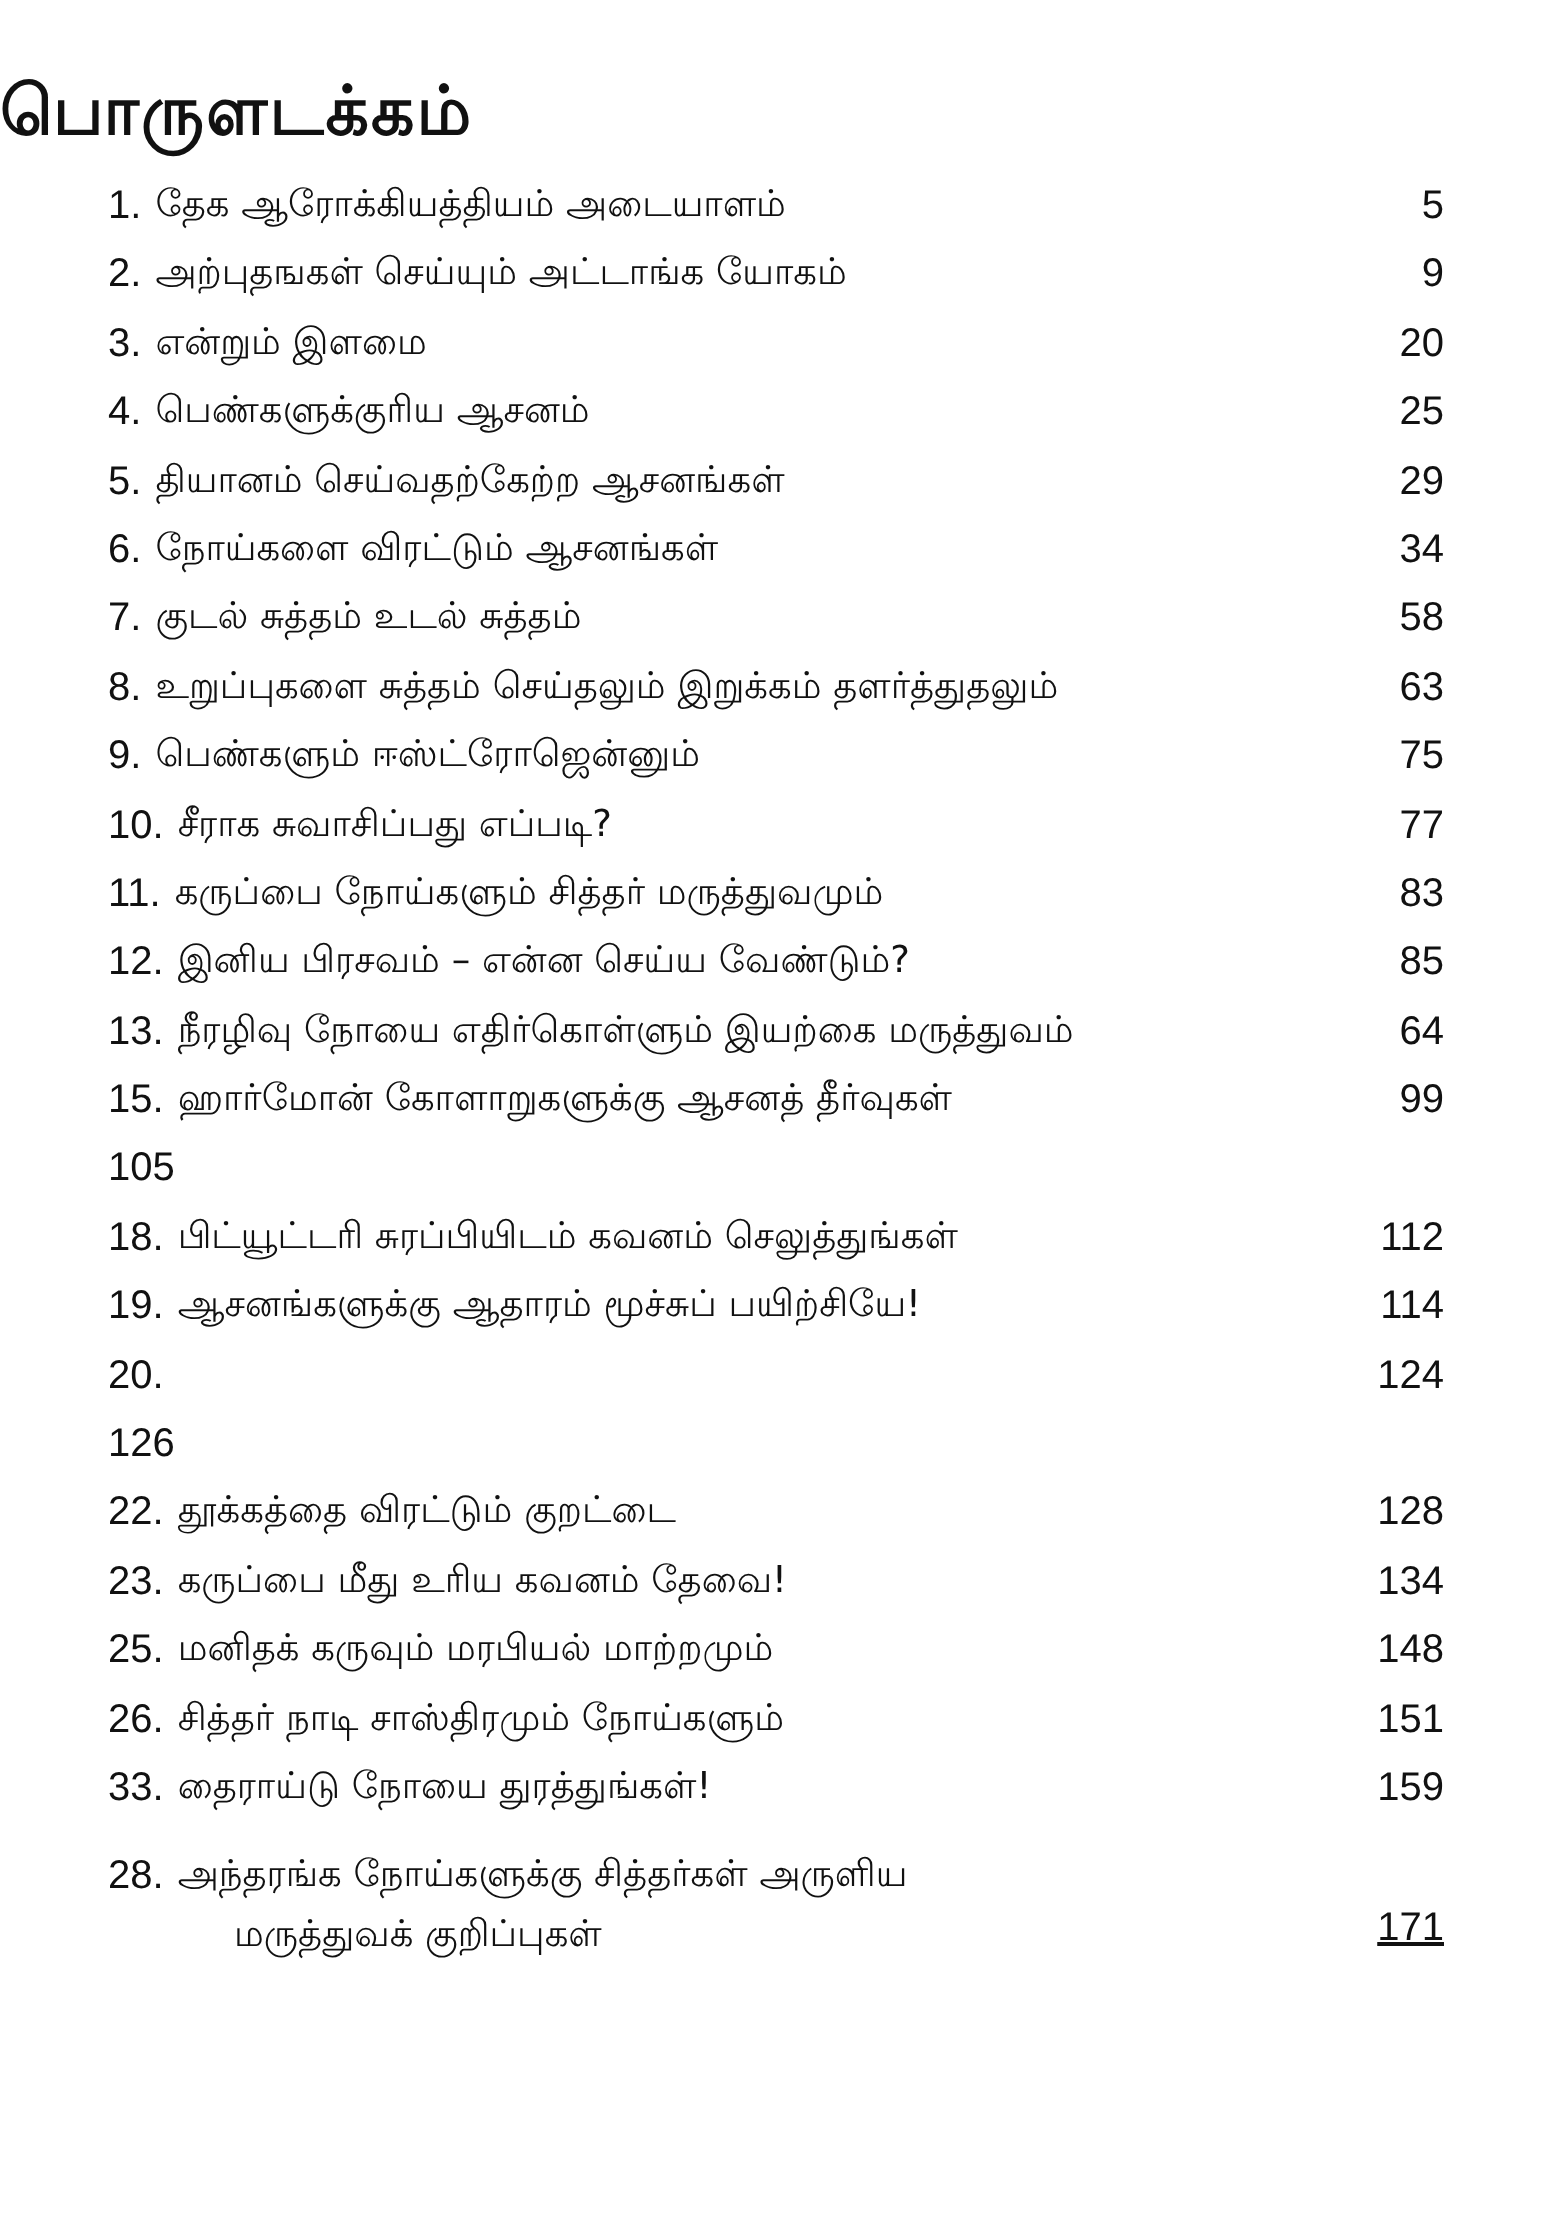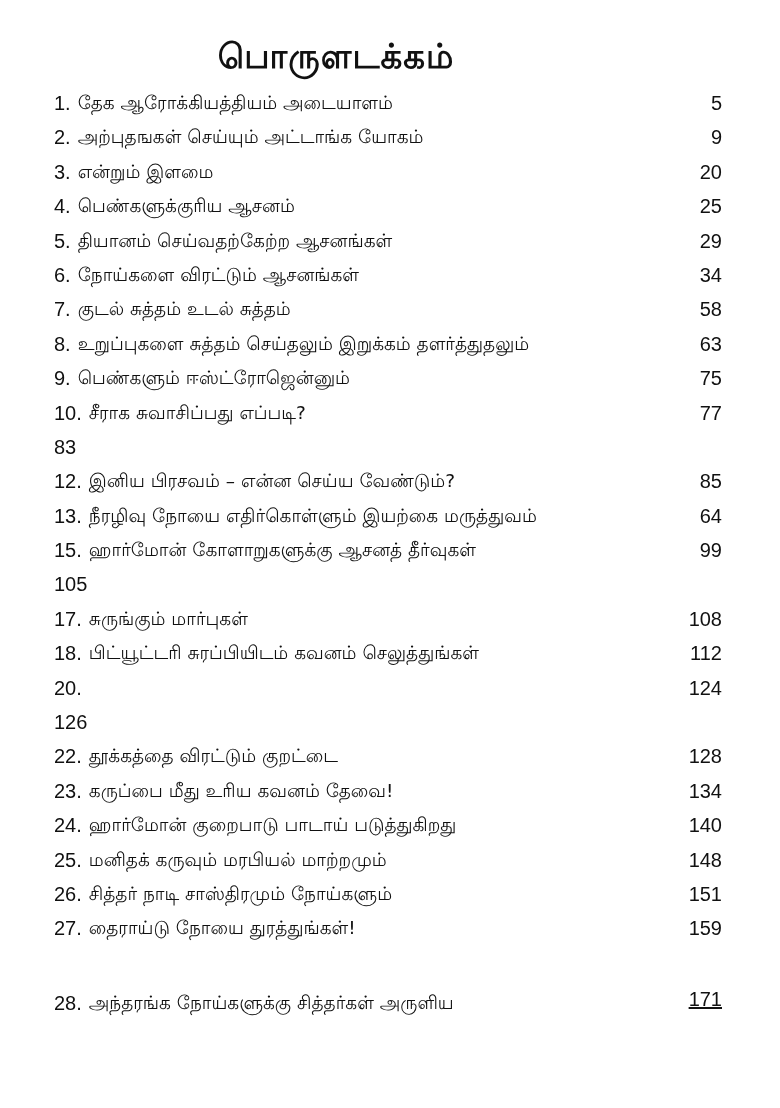--- a/index.html
+++ b/index.html
@@ -3,21 +3,21 @@
 <meta charset="utf-8">
 <style>
   html, body { margin: 0; padding: 0; background: #ffffff; }
   body {
     width: 780px; height: 1108px; position: relative; overflow: hidden;
     font-family: "DejaVu Sans", "Liberation Sans", sans-serif;
     color: #111111;
   }
   .title {
     position: absolute; left: 0; width: 672px; top: 36px;
-    text-align: center; font-size: 34px; font-weight: bold; letter-spacing: 1px;
+    font-size: 34px; font-weight: bold; letter-spacing: 1px;
   }
   .toc { position: absolute; left: 54px; top: 88px; width: 668px; }
   .row {
     display: flex; justify-content: space-between; align-items: flex-start;
     height: 34.4px; font-size: 18.5px; line-height: 30px;
   }
   .row .entry { display: flex; white-space: nowrap; }
   .row .num { min-width: 0; margin-right: 7px; font-family: "Liberation Sans", sans-serif; font-size: 20px; }
   .row .page { font-family: "Liberation Sans", sans-serif; font-size: 20px; text-align: right; }
   .row.multi { height: 70px; align-items: flex-end; }
@@ -95,20 +95,24 @@
     <span class="page">75</span>
   </div>
     <div class="row">
     <div class="entry">
       <span class="num">10.</span>
       <span class="text">சீராக சுவாசிப்பது எப்படி?</span>
     </div>
     <span class="page">77</span>
   </div>
     <div class="row">
+    <div class="entry">
+      <span class="num">11.</span>
+      <span class="text">கருப்பை நோய்களும் சித்தர் மருத்துவமும்</span>
+    </div>
     <span class="page">83</span>
   </div>
     <div class="row">
     <div class="entry">
       <span class="num">12.</span>
       <span class="text">இனிய பிரசவம் – என்ன செய்ய வேண்டும்?</span>
     </div>
     <span class="page">85</span>
   </div>
     <div class="row">
@@ -123,34 +127,34 @@
       <span class="num">15.</span>
       <span class="text">ஹார்மோன் கோளாறுகளுக்கு ஆசனத் தீர்வுகள்</span>
     </div>
     <span class="page">99</span>
   </div>
     <div class="row">
     <span class="page">105</span>
   </div>
     <div class="row">
     <div class="entry">
-      <span class="num">17.</span>
-      <span class="text">சுருங்கும் மார்புகள்</span>
-    </div>
-    <span class="page">108</span>
-  </div>
-    <div class="row">
-    <div class="entry">
       <span class="num">18.</span>
       <span class="text">பிட்யூட்டரி சுரப்பியிடம் கவனம் செலுத்துங்கள்</span>
     </div>
     <span class="page">112</span>
   </div>
     <div class="row">
     <div class="entry">
+      <span class="num">19.</span>
+      <span class="text">ஆசனங்களுக்கு ஆதாரம் மூச்சுப் பயிற்சியே!</span>
+    </div>
+    <span class="page">114</span>
+  </div>
+    <div class="row">
+    <div class="entry">
       <span class="num">20.</span>
     </div>
     <span class="page">124</span>
   </div>
     <div class="row">
     <span class="page">126</span>
   </div>
     <div class="row">
     <div class="entry">
       <span class="num">22.</span>
@@ -160,48 +164,42 @@
   </div>
     <div class="row">
     <div class="entry">
       <span class="num">23.</span>
       <span class="text">கருப்பை மீது உரிய கவனம் தேவை!</span>
     </div>
     <span class="page">134</span>
   </div>
     <div class="row">
     <div class="entry">
-      <span class="num">24.</span>
-      <span class="text">ஹார்மோன் குறைபாடு பாடாய் படுத்துகிறது</span>
-    </div>
-    <span class="page">140</span>
-  </div>
-    <div class="row">
-    <div class="entry">
       <span class="num">25.</span>
       <span class="text">மனிதக் கருவும் மரபியல் மாற்றமும்</span>
     </div>
     <span class="page">148</span>
   </div>
     <div class="row">
     <div class="entry">
       <span class="num">26.</span>
       <span class="text">சித்தர் நாடி சாஸ்திரமும் நோய்களும்</span>
     </div>
     <span class="page">151</span>
   </div>
     <div class="row">
     <div class="entry">
-      <span class="num">27.</span>
+      <span class="num">33.</span>
       <span class="text">தைராய்டு நோயை துரத்துங்கள்!</span>
     </div>
     <span class="page">159</span>
   </div>
     <div class="row multi">
   <div class="entry">
     <div style="display:flex">
       <span class="num">28.</span>
       <span>அந்தரங்க நோய்களுக்கு சித்தர்கள் அருளிய</span>
     </div>
+    <span class="line2">மருத்துவக் குறிப்புகள்</span>
   </div>
   <span class="page">171</span>
     </div>
   </div>
 
 </body></html>

